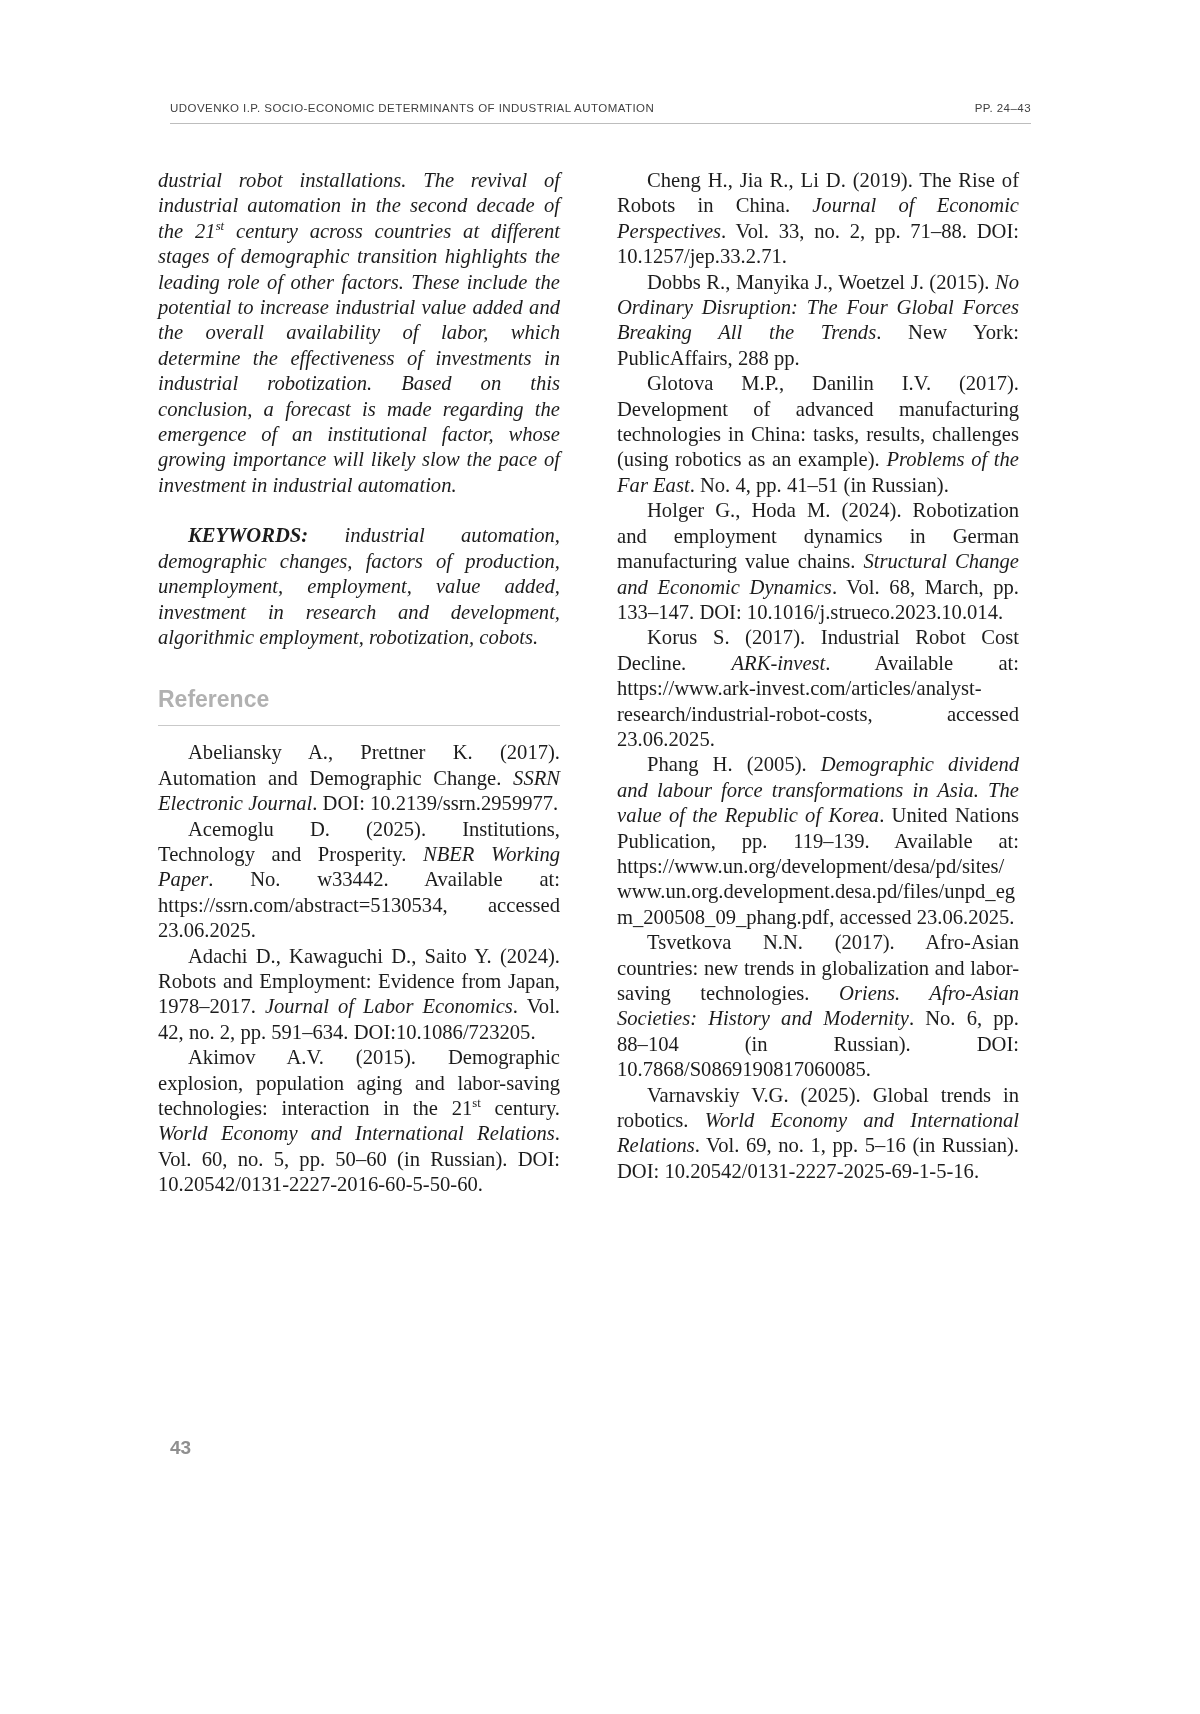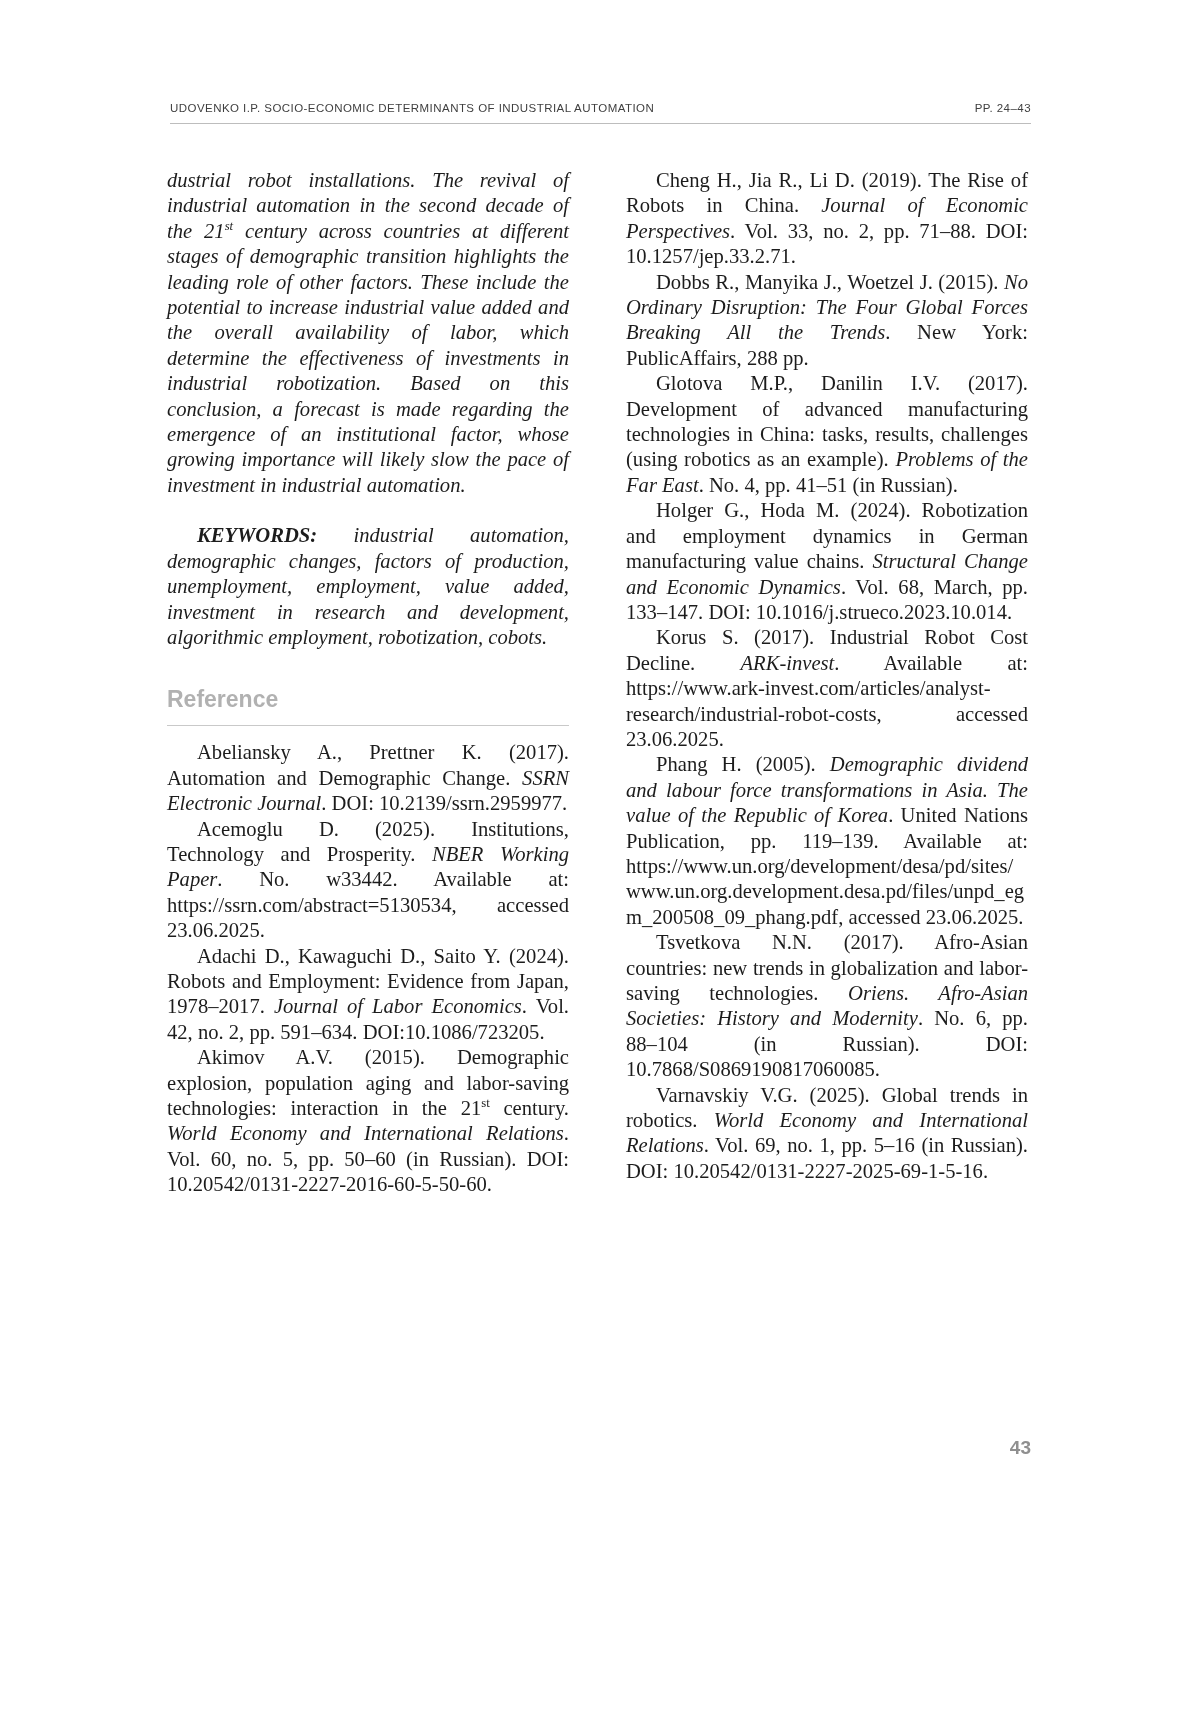--- a/index.html
+++ b/index.html
@@ -26,21 +26,21 @@
     align-items: baseline;
     font-family: "Liberation Sans", sans-serif;
     font-size: 11.5px;
     letter-spacing: 0.45px;
     color: #3f3f3f;
     padding-bottom: 9px;
     border-bottom: 1px solid #bdbdbd;
   }
   .columns {
     position: absolute;
-    left: 167px;
+    left: 158px;
     top: 168px;
     width: 861px;
     display: flex;
     gap: 57px;
   }
   .col {
     flex: 1;
     min-width: 0;
   }
   p {
@@ -77,21 +77,20 @@
   sup {
     font-size: 0.62em;
     line-height: 0;
     vertical-align: super;
   }
   .page-number {
     position: absolute;
     top: 1437px;
     left: 170px;
     width: 861px;
-    text-align: right;
     font-family: "Liberation Sans", sans-serif;
     font-weight: bold;
     font-size: 19px;
     color: #8f8f8f;
   }
 </style>
 </head>
 <body>
 
 <div class="page">

